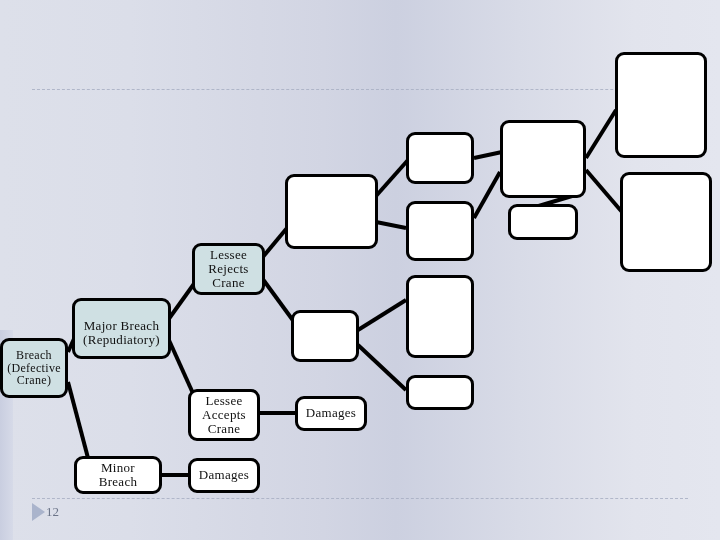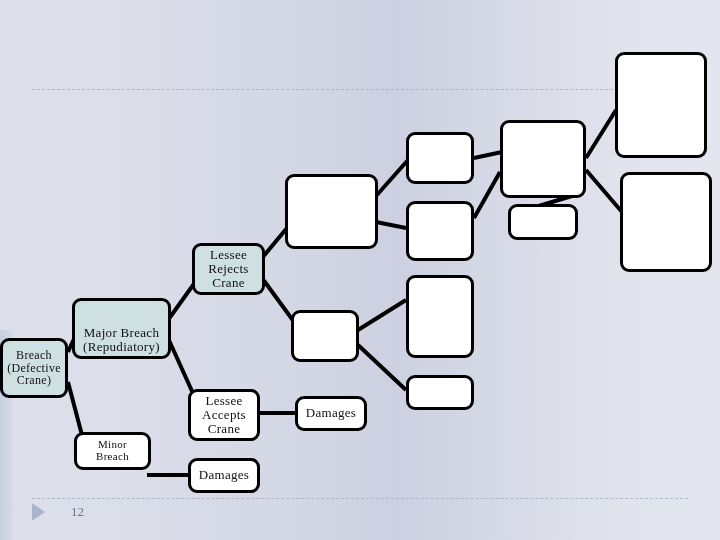--- a/index.html
+++ b/index.html
@@ -64,34 +64,34 @@
     background: #ffffff;
     display: flex;
     align-items: center;
     justify-content: center;
     text-align: center;
     line-height: 1.08;
     color: #111;
     font-size: 13px;
     font-family: "Liberation Serif", serif;
     letter-spacing: .3px;
-    padding: 2px 3px;
+    padding: 9px 3px;
   }
   .node.filled { background: #cfe0e3; }
   .node.empty  { background: #ffffff; }
   .node .txt { display: block; white-space: pre-line; }
 
   
   .footer {
     position: absolute;
     left: 32px;
     top: 503px;
     display: flex;
     align-items: center;
-    gap: 26px;
+    gap: 1px;
   }
   .footer .tri {
     width: 0; height: 0;
     border-top: 9px solid transparent;
     border-bottom: 9px solid transparent;
     border-left: 13px solid #aab4cc;
   }
   .footer .pagenum {
     font-family: "Liberation Serif", serif;
     font-size: 13px;
@@ -130,21 +130,21 @@
   <div id="nodes">
       <div class="node filled" style="left: 0px; top: 338px; width: 68px; height: 60px; font-size: 12px;">
         <span class="txt">Breach
 (Defective
 Crane)</span>
       </div>
       <div class="node filled" style="left: 72px; top: 298px; width: 99px; height: 61px; font-size: 13px; align-items: flex-end;">
         <span class="txt">Major Breach
 (Repudiatory)</span>
       </div>
-      <div class="node empty" style="left: 74px; top: 432px; width: 77px; height: 38px; font-size: 11px;">
+      <div class="node empty" style="left: 74px; top: 456px; width: 88px; height: 38px; font-size: 13px;">
         <span class="txt">Minor
 Breach</span>
       </div>
       <div class="node filled" style="left: 192px; top: 243px; width: 73px; height: 52px; font-size: 13px;">
         <span class="txt">Lessee
 Rejects
 Crane</span>
       </div>
       <div class="node empty" style="left: 188px; top: 389px; width: 72px; height: 52px; font-size: 13px;">
         <span class="txt">Lessee

